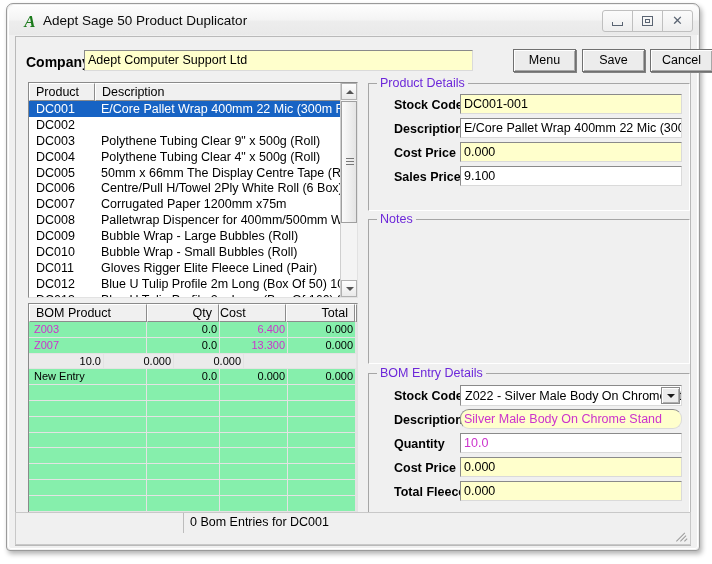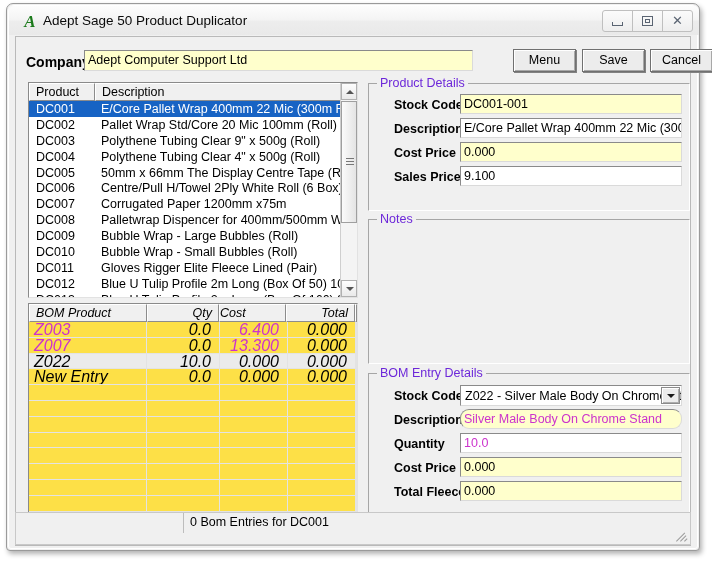--- a/index.html
+++ b/index.html
@@ -241,54 +241,53 @@
     margin-top: -4px; width: 8px; height: 8px;
   }
   .sb-grip i {
     display: block; height: 1px; background: #777; margin-bottom: 2px;
   }
 
   
   .grid {
     position: absolute;
     box-sizing: border-box;
-    background: #fde047;
+    background: #86efac;
     border: 1px solid #8a8a8a;
     border-right-color: #e2e2e2;
     border-bottom-color: #e2e2e2;
     overflow: hidden;
-    font-style: italic;
   }
   .g-head { display: flex; height: 18px; background: #f0f0f0; }
   .g-hc {
     box-sizing: border-box;
     height: 18px;
     border: 1px solid #ffffff;
     border-right-color: #8c8c8c;
     border-bottom-color: #8c8c8c;
     background: #f0f0f0;
     font-size: 12.5px;
     line-height: 16px;
     color: #000;
     overflow: hidden;
     white-space: nowrap;
   }
-  .g-row { display: flex; height: 15.8px; font-size: 16px; align-items: center; }
+  .g-row { display: flex; height: 15.8px; font-size: 11px; align-items: center; }
   .g-row.sel-row { background: #ebebeb; }
   .g-c {
     box-sizing: border-box;
     height: 15.8px;
     border-right: 1px solid #e3e3e3;
     border-bottom: 1px solid #e3e3e3;
     line-height: 15px;
     overflow: hidden;
     white-space: nowrap;
   }
   .g-c.name { padding-left: 5px; text-align: left; }
-  .g-c.num  { padding-right: 8px; text-align: right; }
+  .g-c.num  { padding-right: 2px; text-align: right; }
   .m { color: #cc33cc; }
 
   
   .notes-area {
     position: absolute;
     box-sizing: border-box;
     background: #ffffff;
     border: 1px solid #8a8a8a;
     border-right-color: #dadada;
     border-bottom-color: #dadada;
@@ -402,21 +401,20 @@
           <div class="lh-cell" style="width:66px;">Product</div>
           <div class="lh-cell" style="width:247px;">Description</div>
         </div>
         <div class="list-rows" id="product-rows">
             <div class="lrow sel">
               <div class="c-code">DC001</div>
               <div class="c-desc">E/Core Pallet Wrap 400mm 22 Mic (300m Roll)</div>
             </div>
             <div class="lrow">
               <div class="c-code">DC002</div>
-              <div class="c-desc">Pallet Wrap Std/Core 20 Mic 100mm (Roll)</div>
             </div>
             <div class="lrow">
               <div class="c-code">DC003</div>
               <div class="c-desc">Polythene Tubing Clear 9" x 500g (Roll)</div>
             </div>
             <div class="lrow">
               <div class="c-code">DC004</div>
               <div class="c-desc">Polythene Tubing Clear 4" x 500g (Roll)</div>
             </div>
             <div class="lrow">
@@ -491,21 +489,20 @@
               <div class="g-c" style="flex: 1 1 0%;"></div>
             </div>
             <div class="g-row">
               <div class="g-c name m" style="width: 122px;">Z007</div>
               <div class="g-c num" style="width: 75px;">0.0</div>
               <div class="g-c num m" style="width: 70px;">13.300</div>
               <div class="g-c num" style="width: 70px;">0.000</div>
               <div class="g-c" style="flex: 1 1 0%;"></div>
             </div>
             <div class="g-row sel-row">
-              <div class="g-c name" style="width: 122px;">Z022</div>
               <div class="g-c num" style="width: 75px;">10.0</div>
               <div class="g-c num" style="width: 70px;">0.000</div>
               <div class="g-c num" style="width: 70px;">0.000</div>
               <div class="g-c" style="flex: 1 1 0%;"></div>
             </div>
             <div class="g-row">
               <div class="g-c name" style="width: 122px;">New Entry</div>
               <div class="g-c num" style="width: 75px;">0.0</div>
               <div class="g-c num" style="width: 70px;">0.000</div>
               <div class="g-c num" style="width: 70px;">0.000</div>

